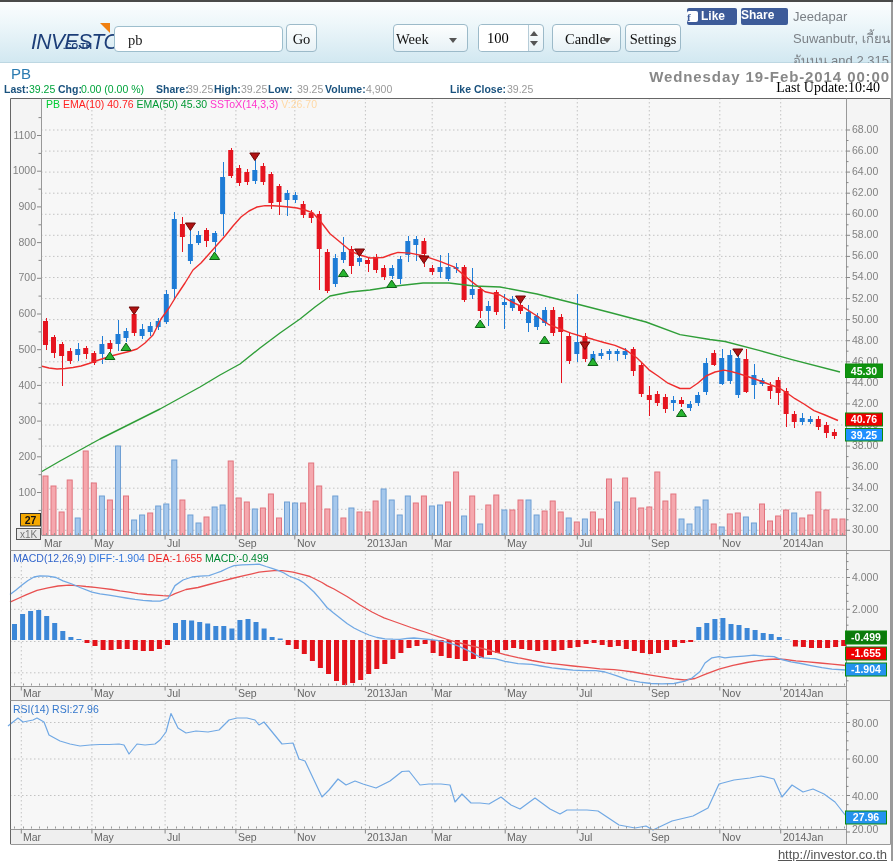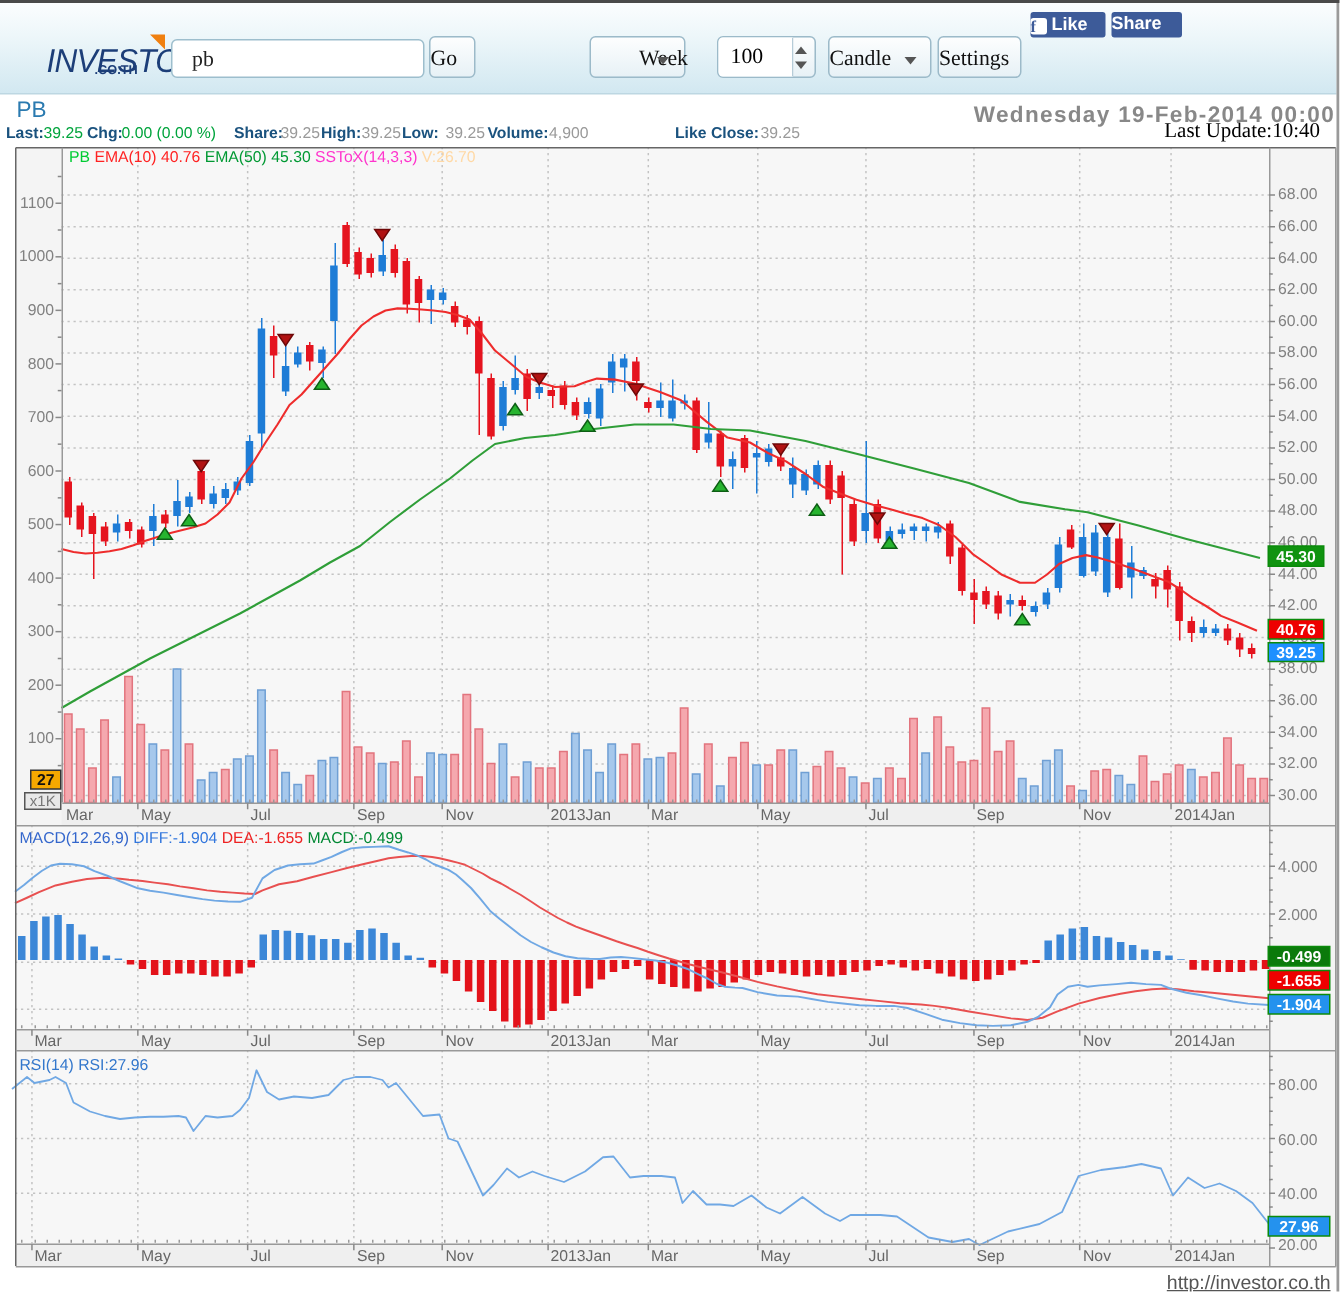--- a/index.html
+++ b/index.html
@@ -1,21 +1,21 @@
 <!DOCTYPE html>
 <html><head><meta charset="utf-8"><title>PB</title><style>
 *{margin:0;padding:0;box-sizing:border-box}
 body{width:893px;height:861px;overflow:hidden;background:#fff;font-family:"Liberation Sans",sans-serif}
 #page{position:relative;width:893px;height:861px;border-top:2px solid #4a4a4a;overflow:hidden}
 #hdr{position:absolute;left:0;top:0;width:891px;height:61px;background:linear-gradient(180deg,#fbfdfe 0%,#eef7fa 35%,#d2e8f1 100%);border-bottom:1px solid #bdd7e2}
 .logo{position:absolute;left:31px;top:28px;color:#1c3e78;font-style:italic;font-weight:normal;font-size:21px;letter-spacing:-0.5px;transform:scaleY(1.05);font-family:"Liberation Sans",sans-serif}
 .logosub{position:absolute;left:63px;top:39px;color:#1c3e78;font-weight:bold;font-size:8.5px}
 .logotri{position:absolute;left:100px;top:21px;width:0;height:0;border-left:10px solid transparent;border-top:10px solid #f08010}
 .inp{position:absolute;left:114px;top:24px;width:169px;height:26px;background:#fff;border:1px solid #9dbecd;border-radius:4px;font-family:"Liberation Serif",serif;font-size:14.5px;color:#222;padding:5px 0 0 13px}
-.btn{position:absolute;top:22px;height:28px;border:1px solid #9cbac9;border-radius:4px;background:linear-gradient(180deg,#fdfefe,#e7f1f6);font-family:"Liberation Serif",serif;font-size:14.5px;color:#111;padding-top:6px}
+.btn{position:absolute;top:22px;height:28px;border:1px solid #9cbac9;border-radius:4px;background:linear-gradient(180deg,#fdfefe,#e7f1f6);font-family:"Liberation Serif",serif;font-size:14.5px;color:#111;text-align:center;padding-top:6px}
 .arr{position:absolute;top:13px;width:0;height:0;border-left:4px solid transparent;border-right:4px solid transparent;border-top:5px solid #555}
 .spin{position:absolute;left:478px;top:22px;width:66px;height:28px;border:1px solid #9cbac9;border-radius:4px;background:linear-gradient(180deg,#fdfefe,#e7f1f6)}
 .spinbox{position:absolute;left:0px;top:0px;width:50px;height:26px;background:#fff;border-right:1px solid #b6ccd8;border-radius:3px 0 0 3px;font-family:"Liberation Serif",serif;font-size:14.5px;padding:5px 0 0 8px}
 .fb{position:absolute;top:6px;height:17px;color:#fff;font-weight:bold;font-size:12px;border-radius:2px;text-align:left}
 .jee{position:absolute;left:793px;top:4px;width:98px;height:57px;overflow:hidden;color:#7b8086;font-size:13px;line-height:22px}
 #pb{position:absolute;left:11px;top:63px;color:#2a7ab0;font-size:15px}
 .sl{position:absolute;top:81px;font-size:10.5px;font-weight:bold;color:#1a527e}
 .sv{position:absolute;top:81px;font-size:10.5px;color:#00a43c}
 .sy{position:absolute;top:81px;font-size:10.5px;color:#999}
 #dt{position:absolute;right:3px;top:66px;color:#888;font-size:15px;font-weight:bold;letter-spacing:0.9px}
@@ -691,30 +691,31 @@
       <text x="30.5" y="521.5" font-size="10.5" font-weight="bold" fill="#111" text-anchor="middle" font-family="Liberation Sans,sans-serif">27</text>
       <rect x="16.5" y="526.5" width="24" height="11" fill="#e8e8e8" stroke="#555"></rect>
       <text x="28.5" y="535.5" font-size="10" fill="#777" text-anchor="middle" font-family="Liberation Sans,sans-serif">x1K</text>
     </svg>
 <div id="hdr">
 <div class="logo">INVESTOR</div>
       <div class="logosub">.CO.TH</div>
       <div class="logotri"></div>
 <div class="inp">pb</div>
 <div class="btn" style="left:286px;width:31px">Go</div>
-<div class="btn" style="left:393px;width:64px;text-align:left;padding-left:32px">Week<div class="arr" style="right:10px"></div></div>
+<div class="btn" style="left:393px;width:75px;text-align:left;padding-left:2px">Week<div class="arr" style="right:10px"></div></div>
 <div class="spin">
         <div class="spinbox">100</div>
 <div style="position:absolute;right:5px;top:6px;width:0;height:0;border-left:4px solid transparent;border-right:4px solid transparent;border-bottom:5px solid #555"></div>
 <div style="position:absolute;right:5px;top:16px;width:0;height:0;border-left:4px solid transparent;border-right:4px solid transparent;border-top:5px solid #555"></div>
       </div>
-<div class="btn" style="left:552px;width:69px;text-align:left;padding-left:0">Candle<div class="arr" style="right:9px"></div></div>
+<div class="btn" style="left:552px;width:69px;text-align:left;padding-left:12px">Candle<div class="arr" style="right:9px"></div></div>
 <div class="btn" style="left:625px;width:56px">Settings</div>
 <div class="fb" style="left:687px;width:50px;background:#3d5b99;padding-top:1px"><span class="flogo">f</span>Like</div>
 <div class="fb" style="left:741px;width:47px;background:#3d5b99;padding-top:0">Share</div>
+<div class="jee">Jeedapar<br>Suwanbutr, เกี้ยน<br>อันนน and 2,315</div>
 </div>
 <div id="pb">PB</div>
 <span class="sl" style="left:4px">Last:</span>
     <span class="sv" style="left:29px">39.25</span>
 <span class="sl" style="left:58px">Chg:</span>
     <span class="sv" style="left:81px">0.00 (0.00 %)</span>
 <span class="sl" style="left:156px">Share:</span>
     <span class="sy" style="left:187px">39.25</span>
 <span class="sl" style="left:214px">High:</span>
     <span class="sy" style="left:241px">39.25</span>

